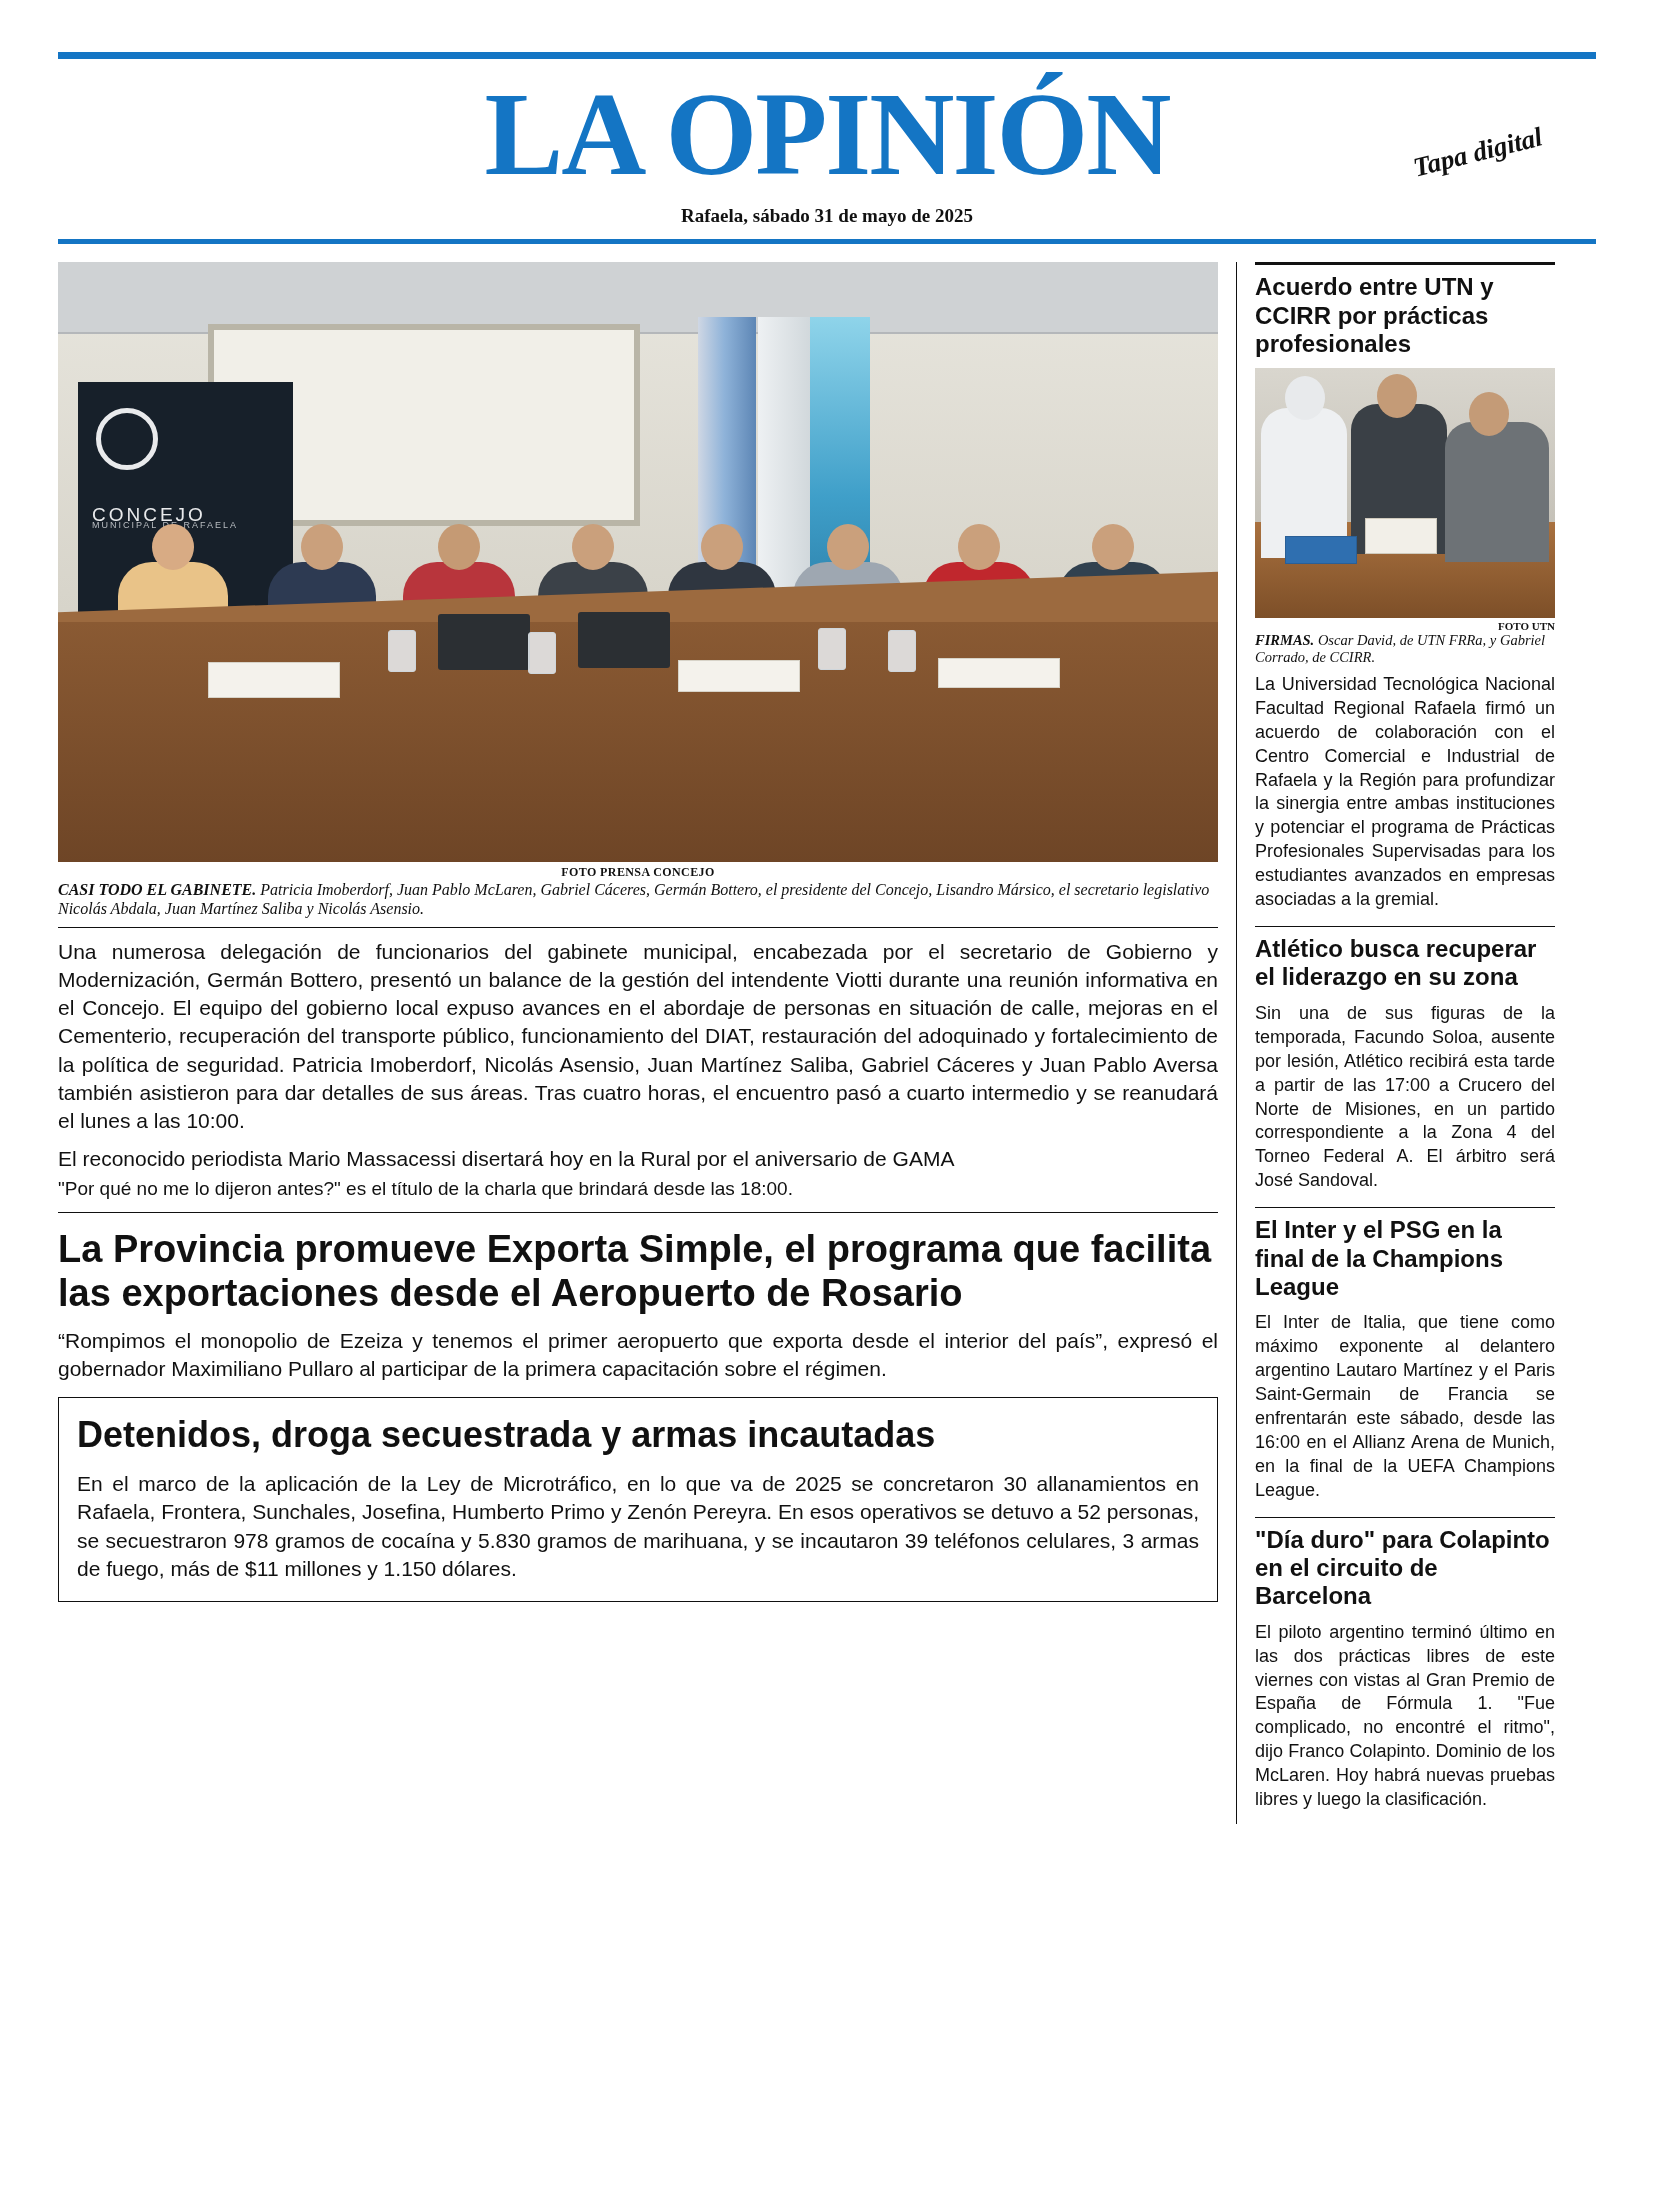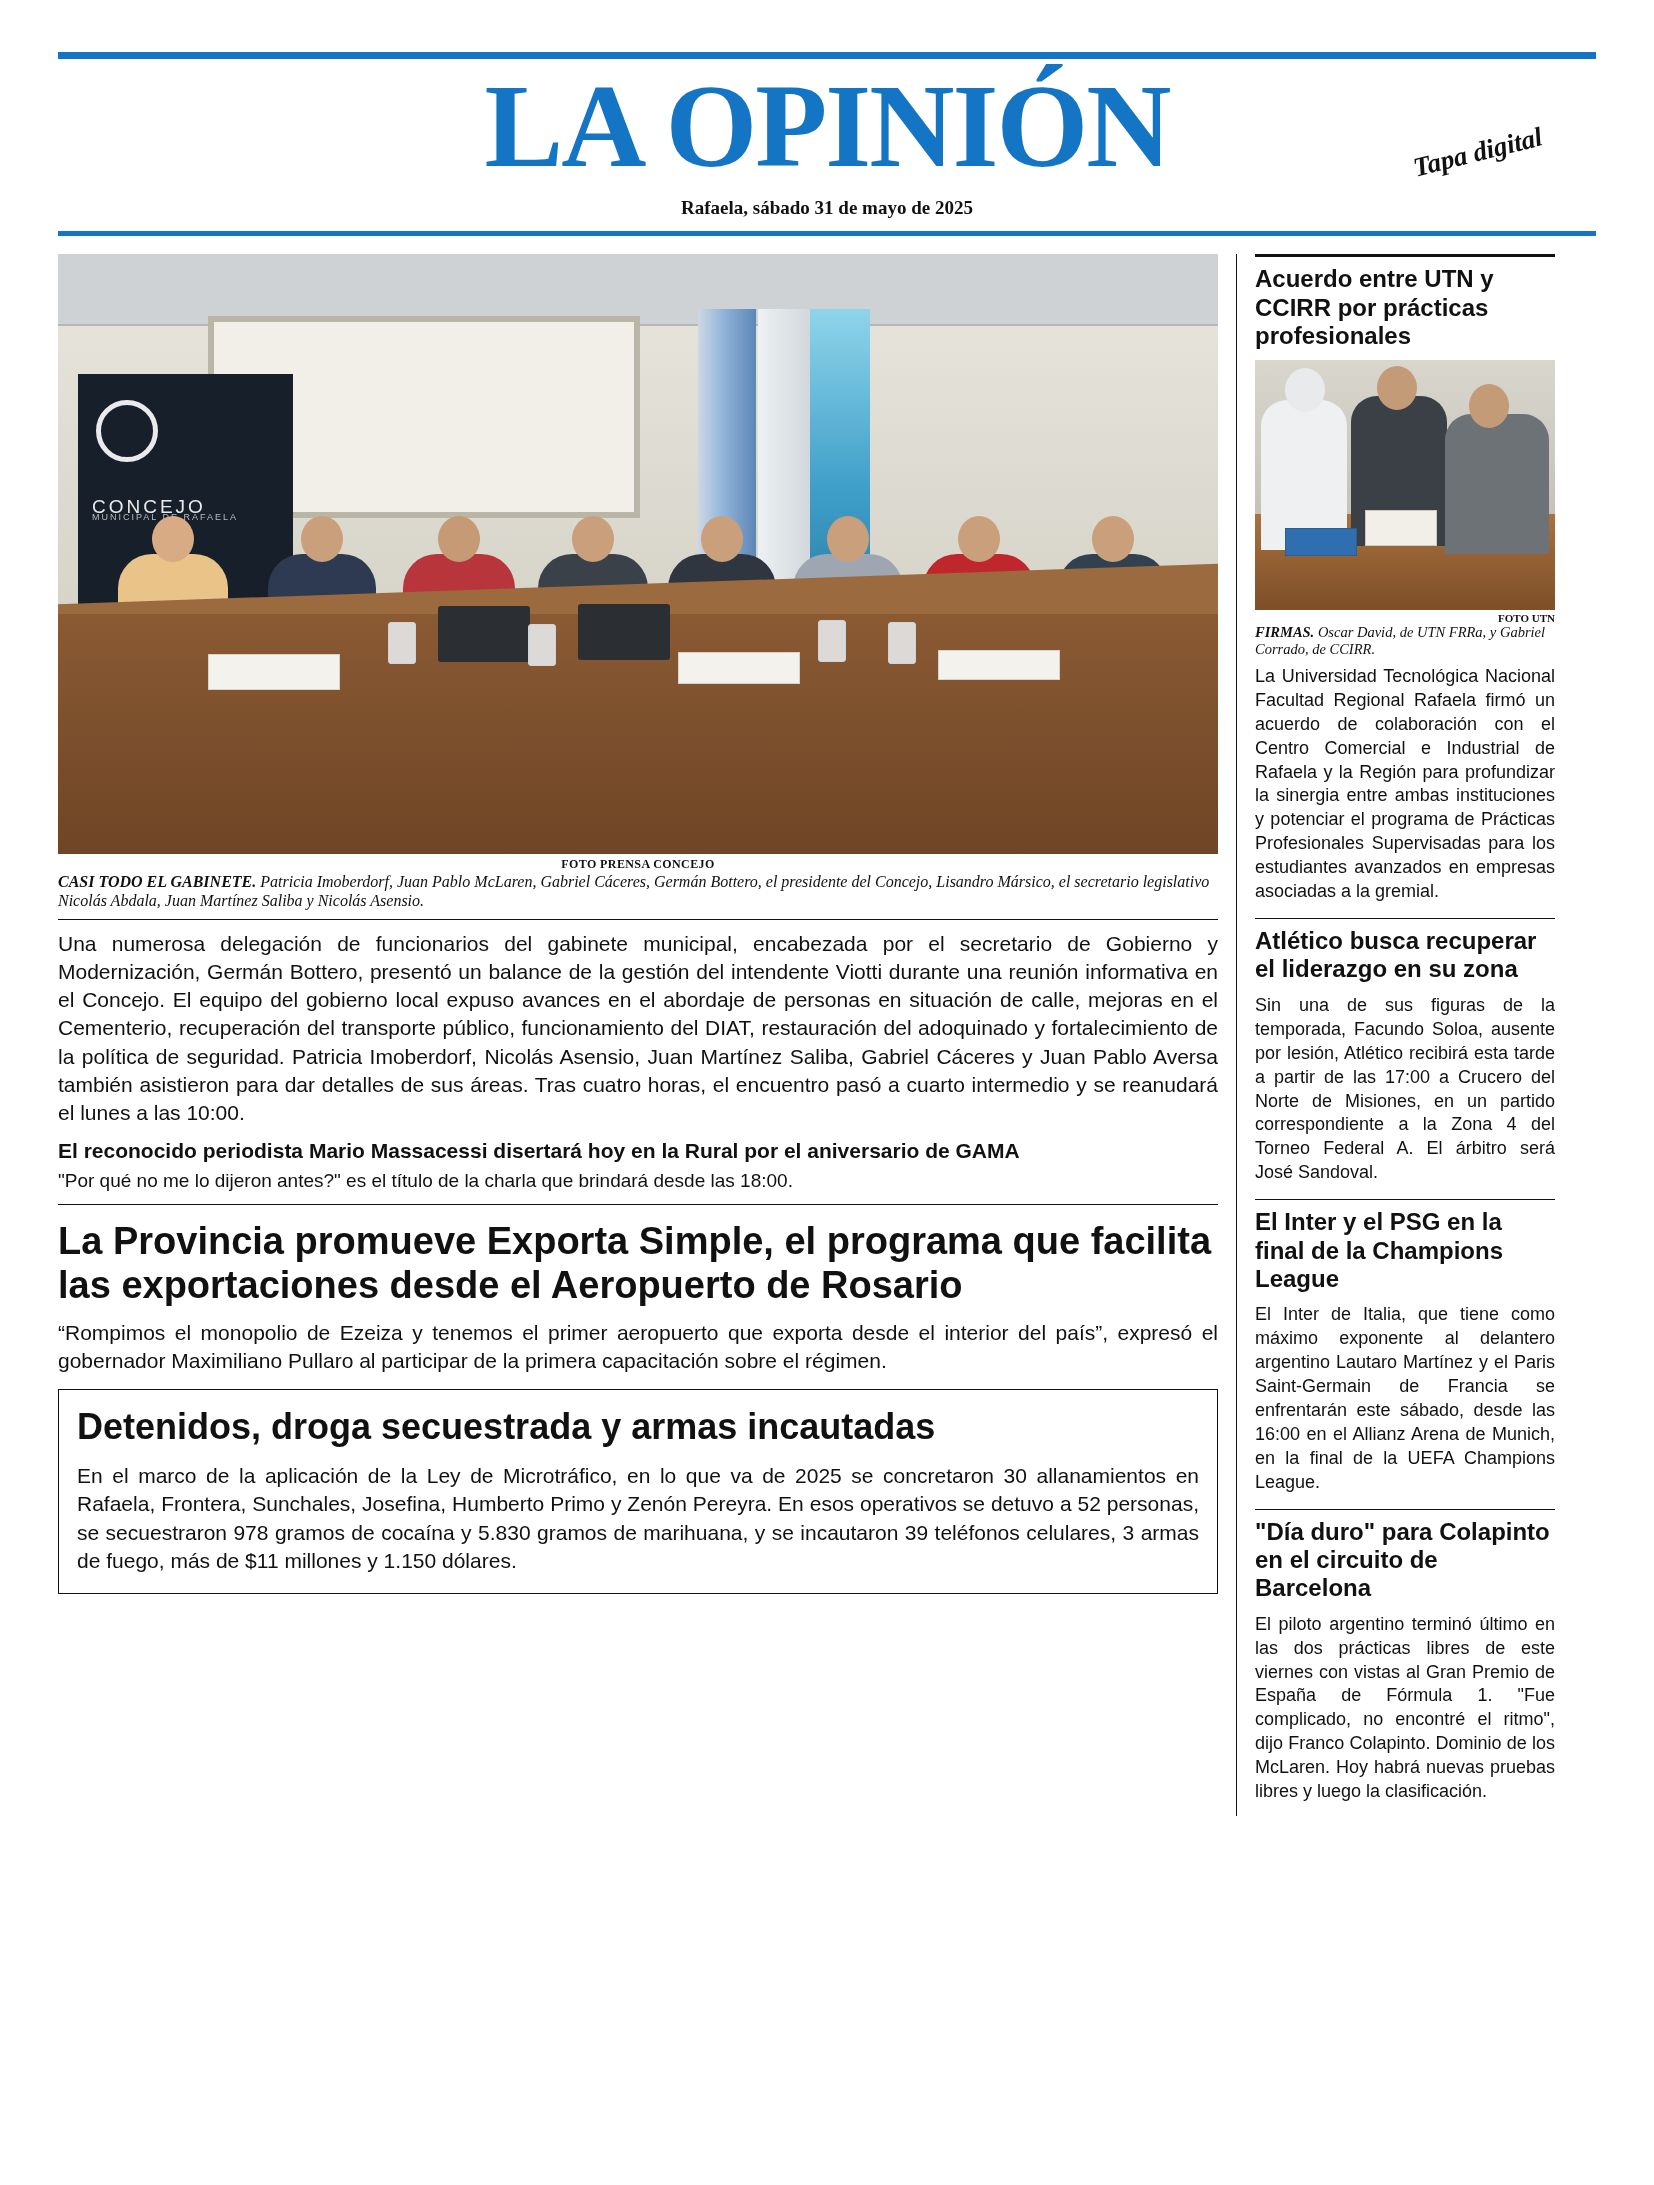--- a/index.html
+++ b/index.html
@@ -1,42 +1,42 @@
 <!DOCTYPE html>
 <html><head>
 <meta charset="utf-8">
 <style>
   html,body{margin:0;padding:0;background:#ffffff;}
   body{width:1654px;height:2185px;font-family:"Liberation Sans",sans-serif;color:#111;}
   .page{position:relative;width:1654px;height:2185px;background:#fff;box-sizing:border-box;padding:0 58px;}
 
   
   .rule-top{height:7px;background:#1475c4;margin-top:52px;}
-  .masthead{position:relative;text-align:center;padding-top:8px;}
+  .masthead{position:relative;text-align:center;padding-top:16px;}
   .logo{font-family:"Liberation Serif",serif;font-weight:bold;font-size:118px;letter-spacing:-2px;color:#1475c4;line-height:1.02;}
   .tapa{position:absolute;right:52px;top:78px;transform:rotate(-14deg);font-family:"Liberation Serif",serif;font-weight:bold;font-style:italic;font-size:27px;color:#111;}
   .dateline{font-family:"Liberation Serif",serif;font-weight:bold;font-size:19px;margin-top:10px;color:#111;}
   .rule-under{height:5px;background:#1475c4;margin-top:12px;}
 
   
   .grid{display:flex;margin-top:18px;}
   .col-main{width:1160px;}
   .col-sep{width:1px;background:#111;margin:0 18px;}
   .col-side{width:300px;}
 
   
   h1.lead{font-family:"Liberation Sans",sans-serif;font-weight:bold;font-size:53px;line-height:1.12;letter-spacing:-0.5px;margin:4px 0 16px 0;color:#111;text-transform:uppercase;}
   .photo-main{width:100%;height:600px;position:relative;overflow:hidden;background:#6e7479;}
   .credit{text-align:center;font-family:"Liberation Serif",serif;font-weight:bold;font-size:12px;letter-spacing:.4px;margin-top:3px;}
   .caption{font-family:"Liberation Serif",serif;font-size:16px;line-height:1.18;margin-top:1px;}
   .caption b{font-style:italic;}
   .caption i{font-style:italic;}
   hr.thin{border:none;border-top:1px solid #111;margin:8px 0 10px 0;}
   p.body{font-size:21px;line-height:1.34;margin:0 0 12px 0;text-align:justify;}
-  h3.sub{font-size:21px;font-weight:bold;margin:6px 0 6px 0;}
+  h3.sub{font-size:21px;font-weight:normal;margin:6px 0 6px 0;}
   p.small{font-size:19px;line-height:1.3;margin:0 0 10px 0;}
   h2.sec{font-family:"Liberation Sans",sans-serif;font-weight:bold;font-size:38px;line-height:1.16;margin:14px 0 12px 0;}
   .boxed{border:1px solid #111;padding:16px 18px 18px 18px;margin-top:14px;}
   h2.boxtitle{font-weight:bold;font-size:36px;margin:0 0 14px 0;}
   .boxed p{font-size:21px;line-height:1.35;margin:0;text-align:justify;}
 
   
   .side-rule{border-top:3px solid #111;margin:0 0 8px 0;}
   .side-rule.thin{border-top:1px solid #111;margin:14px 0 8px 0;}
   h4.sidetitle{font-weight:bold;font-size:24px;line-height:1.18;margin:0 0 10px 0;}

